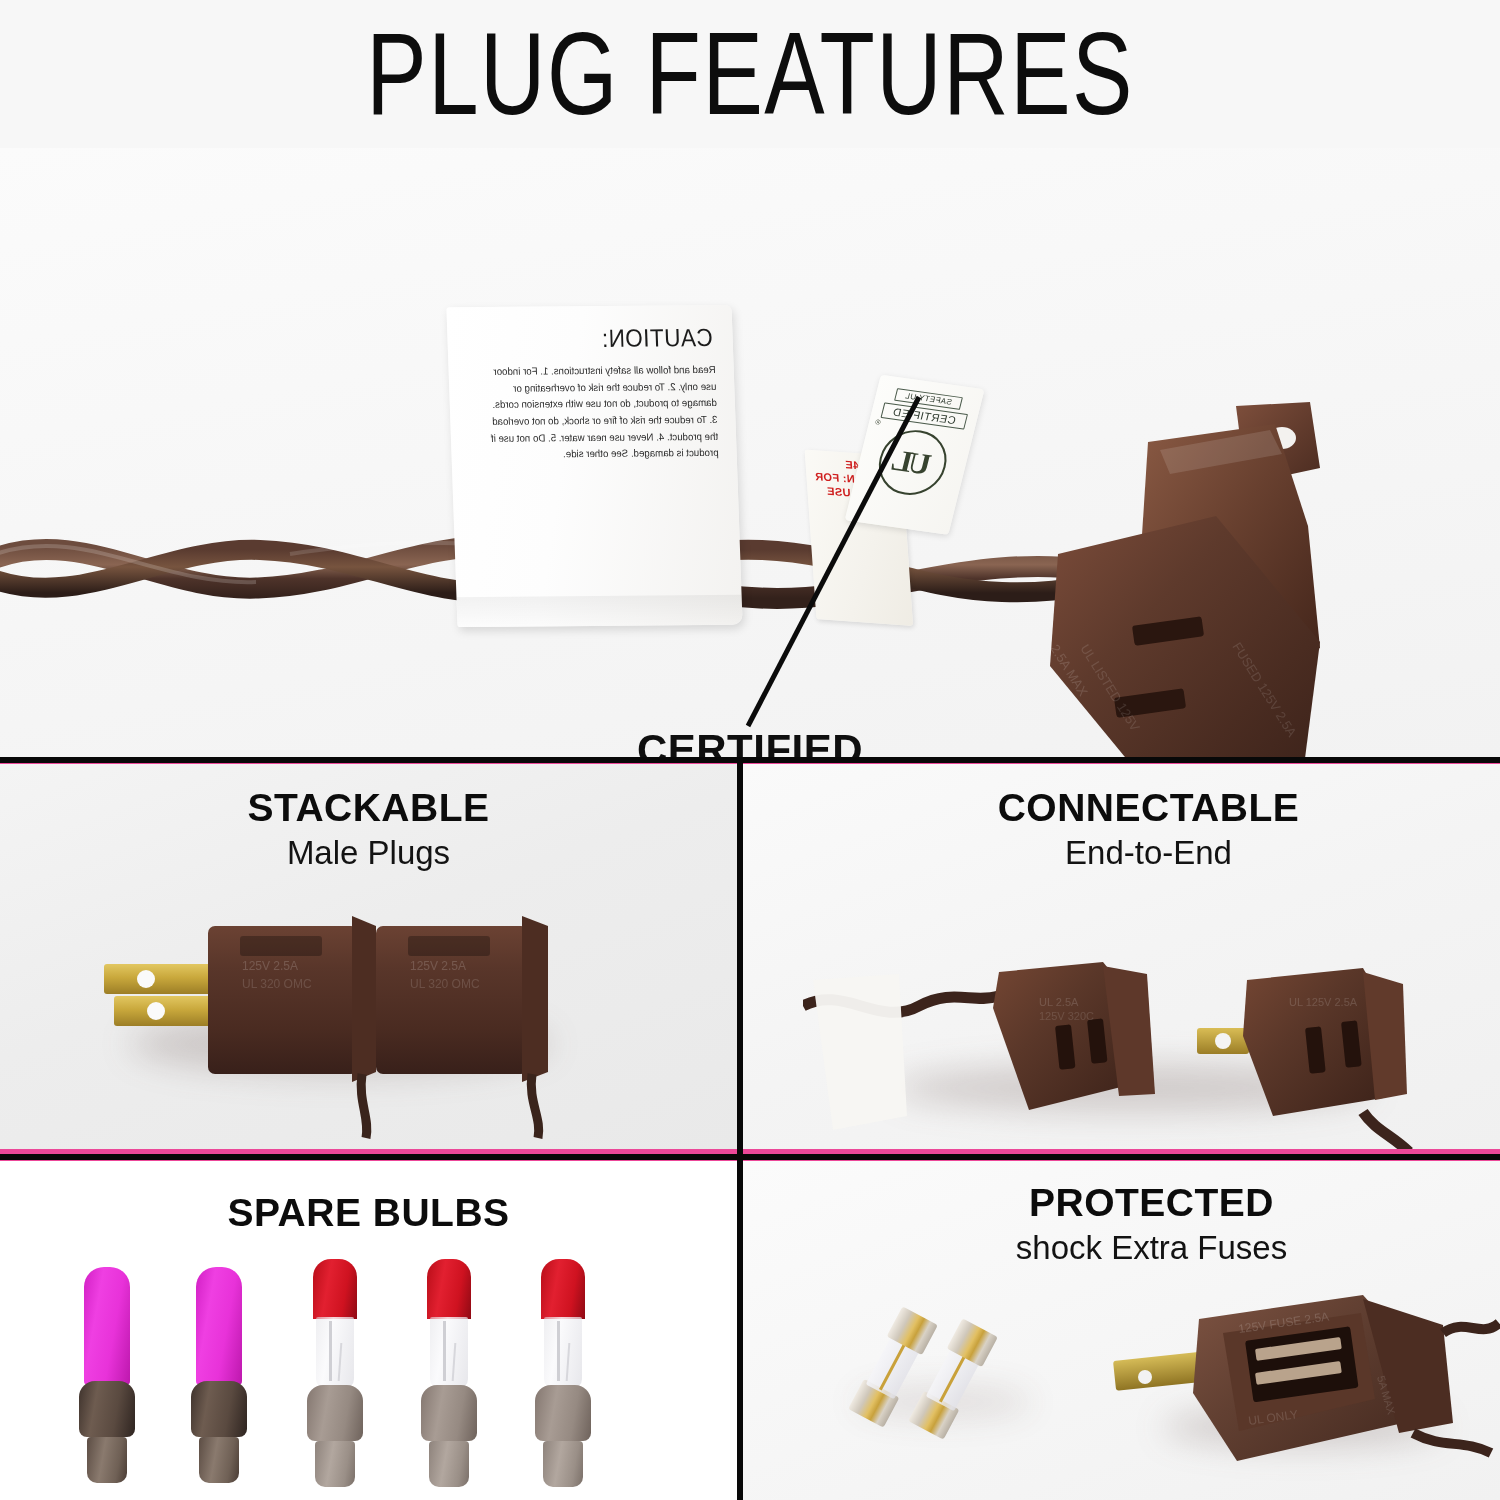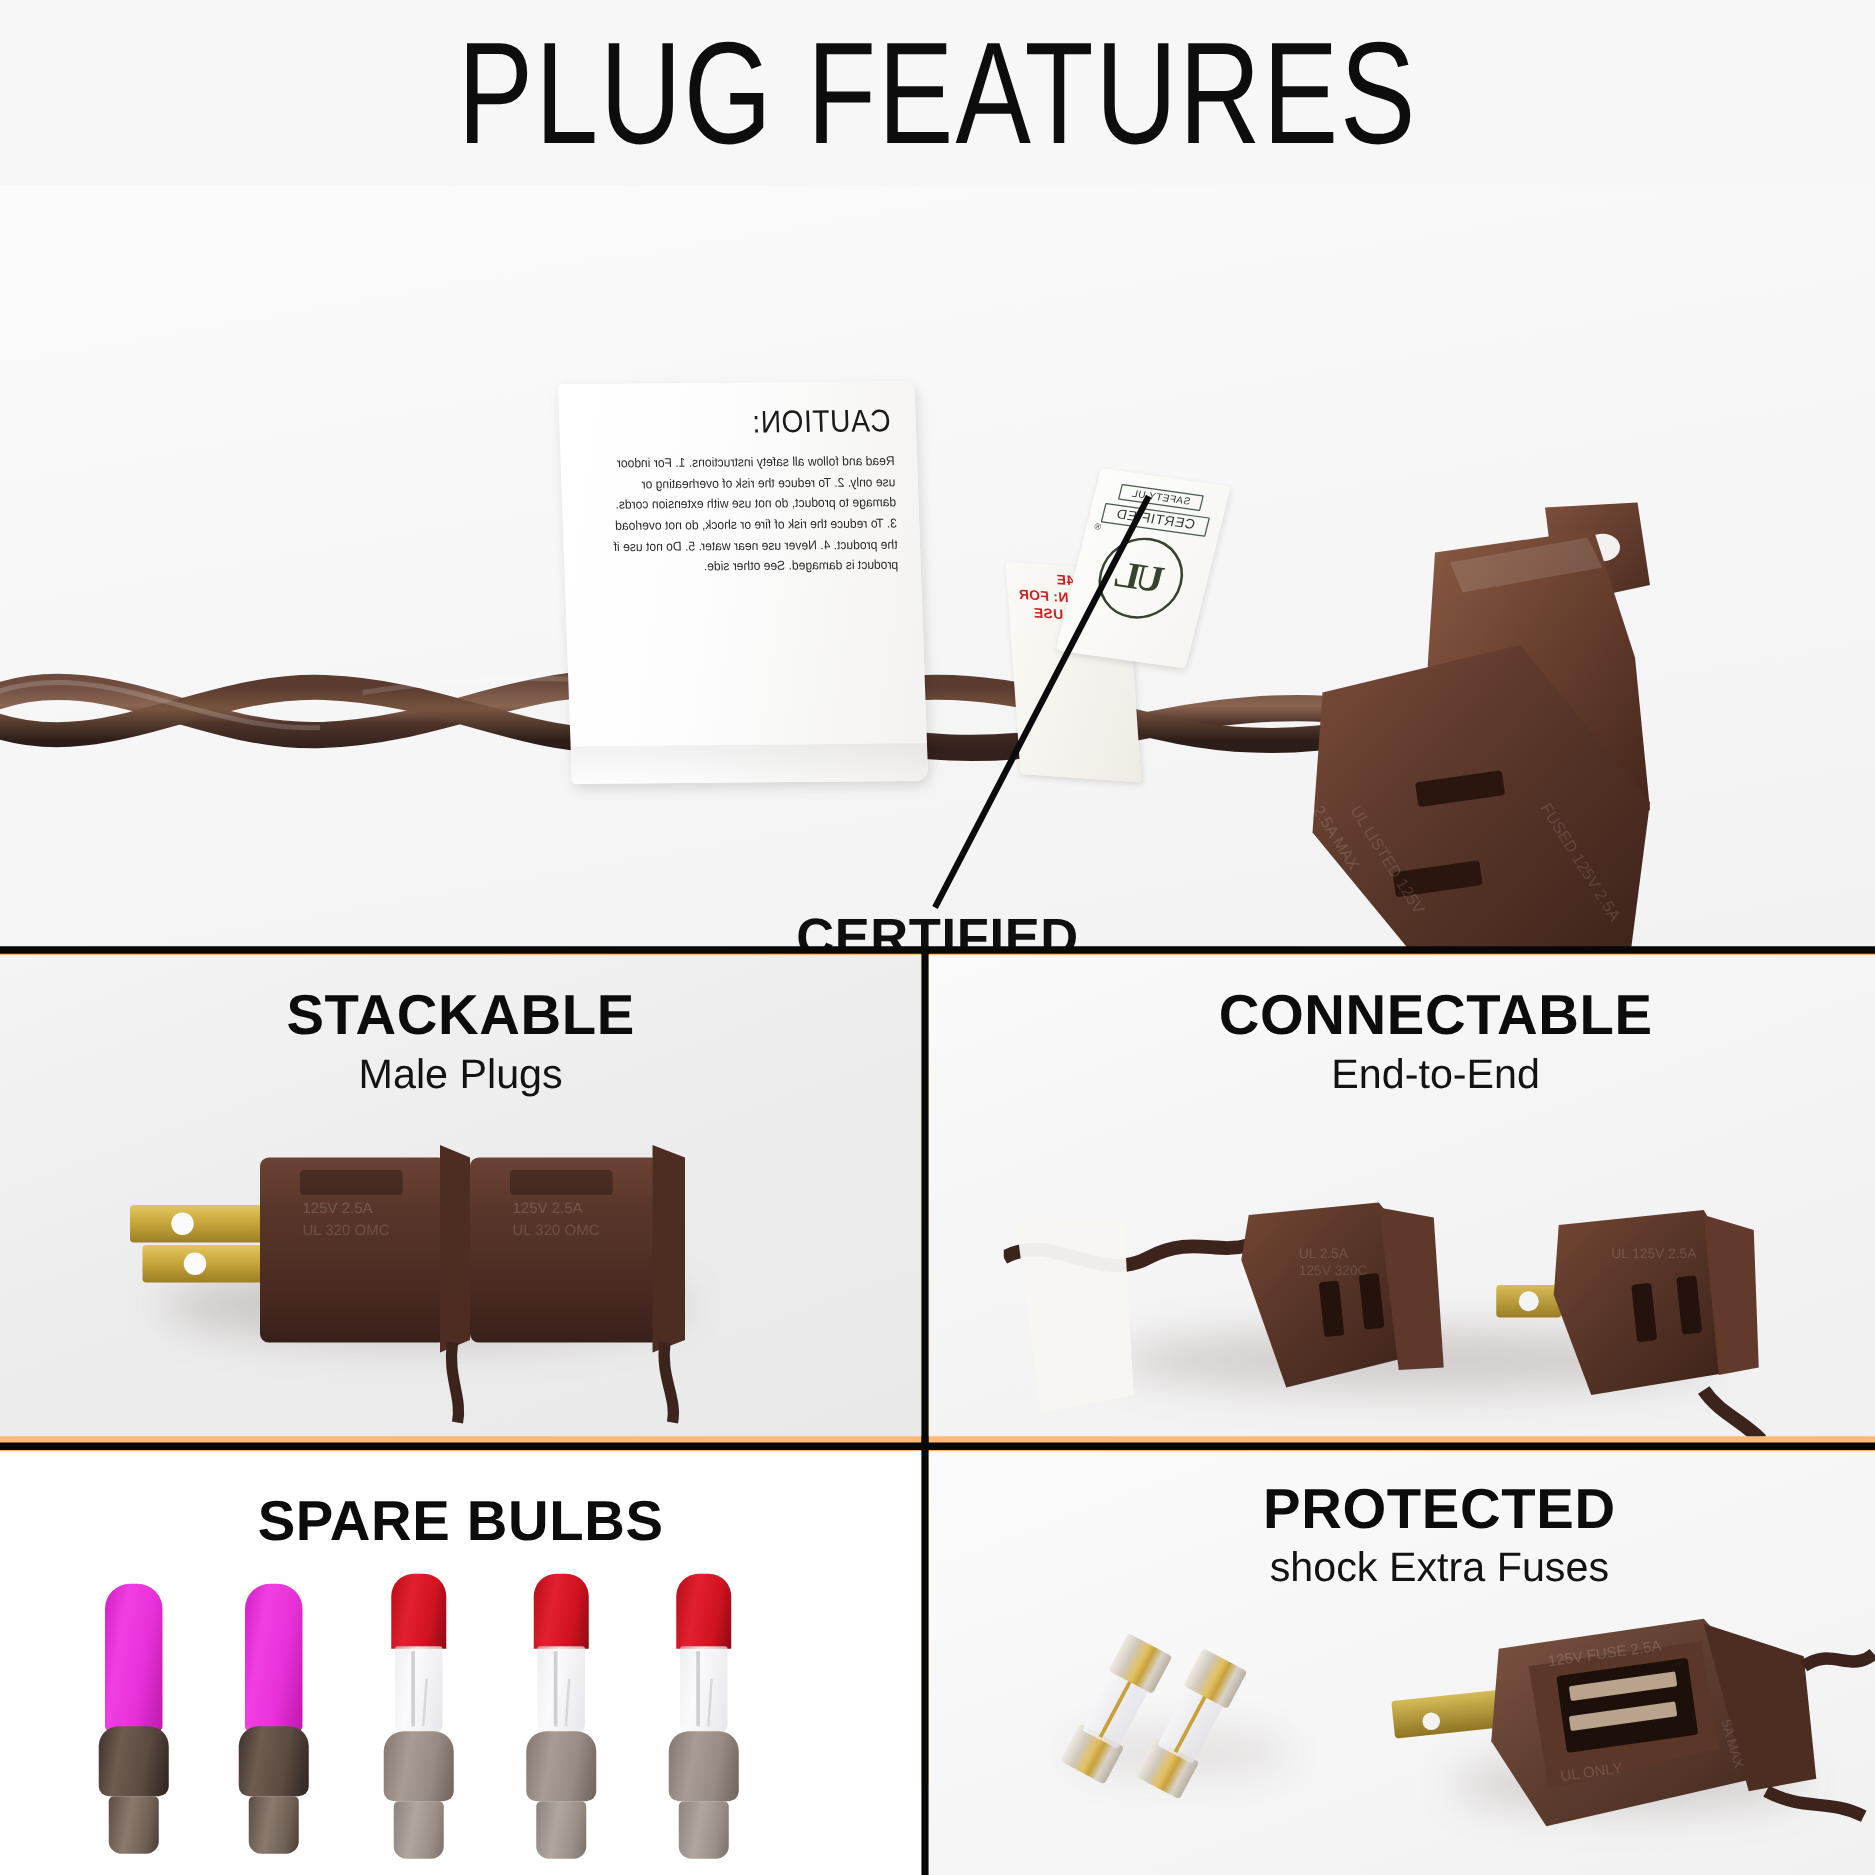--- a/index.html
+++ b/index.html
@@ -2,21 +2,21 @@
 <html><head>
 <meta charset="utf-8">
 <style>
   html,body{margin:0;padding:0;}
   body{
     width:1500px;height:1500px;overflow:hidden;
     background:#ffffff;
     font-family:"Liberation Sans", sans-serif;
     -webkit-font-smoothing:antialiased;
   }
-  .page{position:relative;width:1500px;height:1428px;background:#fdba74;}
+  .page{position:relative;width:1500px;height:1428px;background:#ec4899;}
 
   
   .header{
     position:absolute;left:0;top:0;width:1500px;height:148px;
     background:#f7f7f7;
     display:flex;align-items:center;justify-content:center;
   }
   .title{
     font-family:"Liberation Sans", sans-serif;
     font-size:116px;font-weight:300;letter-spacing:2px;
@@ -114,21 +114,21 @@
     font-size:42px;font-weight:700;color:#0f0f0f;letter-spacing:.5px;
   }
 
   
   .hdiv{position:absolute;left:0;width:1500px;height:6px;background:#080808;}
   .vdiv{position:absolute;width:6px;background:#080808;}
 
   
   .quad{position:absolute;overflow:hidden;}
   .q-label{position:absolute;left:0;width:100%;text-align:center;z-index:6;}
-  .q-title{font-size:45px;font-weight:700;color:#0c0c0c;letter-spacing:.5px;line-height:1.05;}
+  .q-title{font-size:39px;font-weight:700;color:#0c0c0c;letter-spacing:.5px;line-height:1.05;}
   .q-sub{font-size:33px;font-weight:400;color:#131313;margin-top:6px;line-height:1.1;}
 
   .q-tl{left:0;top:764px;width:737px;height:385px;background:linear-gradient(160deg,#f4f4f4 0%,#ededed 45%,#e9e9e9 100%);}
   .q-tr{left:743px;top:764px;width:757px;height:385px;background:linear-gradient(160deg,#fafafa 0%,#f4f4f4 50%,#f0f0f0 100%);}
   .q-bl{left:0;top:1161px;width:737px;height:339px;background:#ffffff;}
   .q-br{left:743px;top:1161px;width:757px;height:339px;background:linear-gradient(160deg,#fbfbfb 0%,#f5f5f5 60%,#f1f1f1 100%);}
 
   .shadowblur{position:absolute;border-radius:50%;filter:blur(16px);background:rgba(90,70,65,.22);}
 
   

